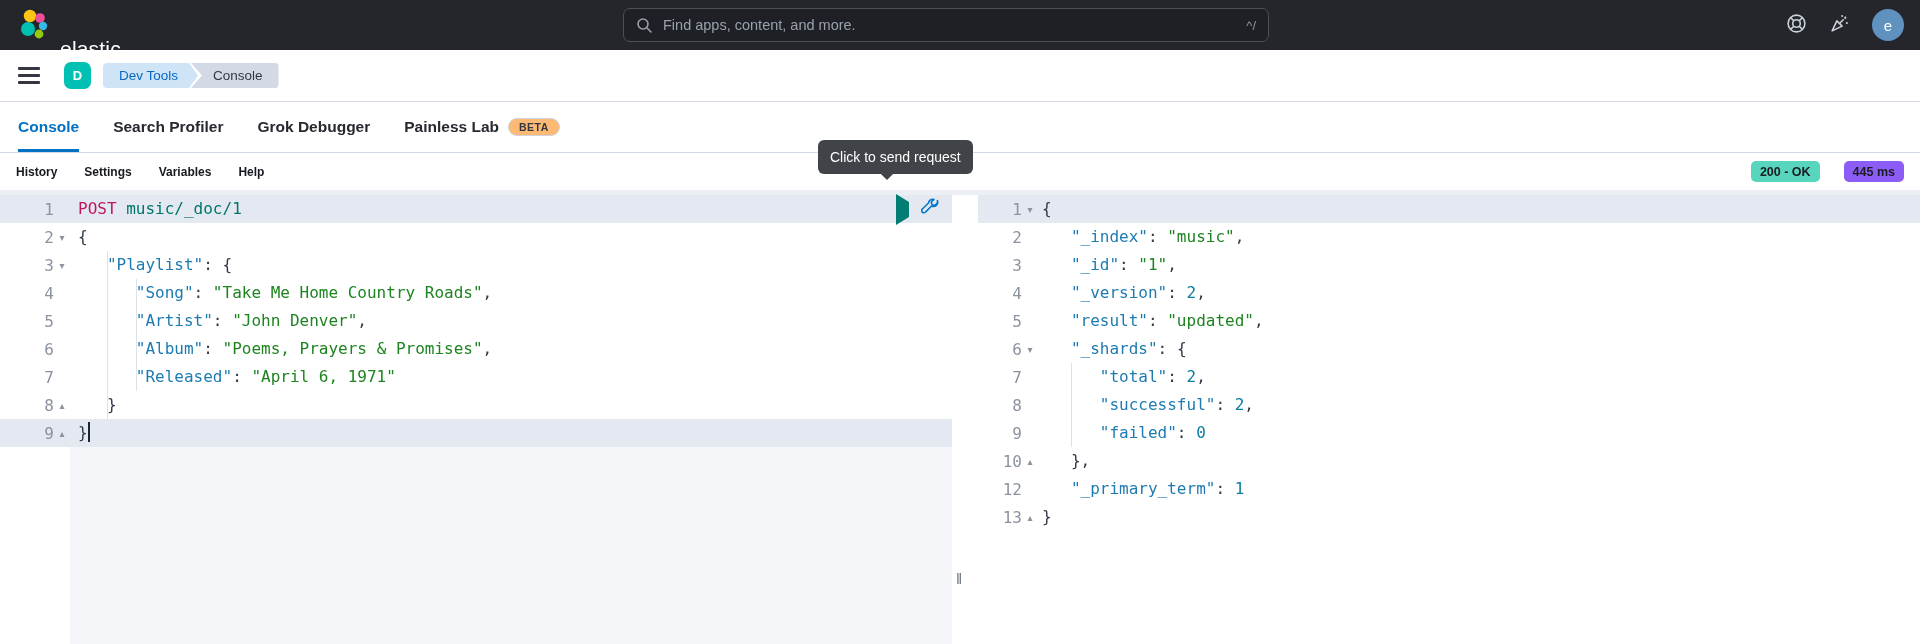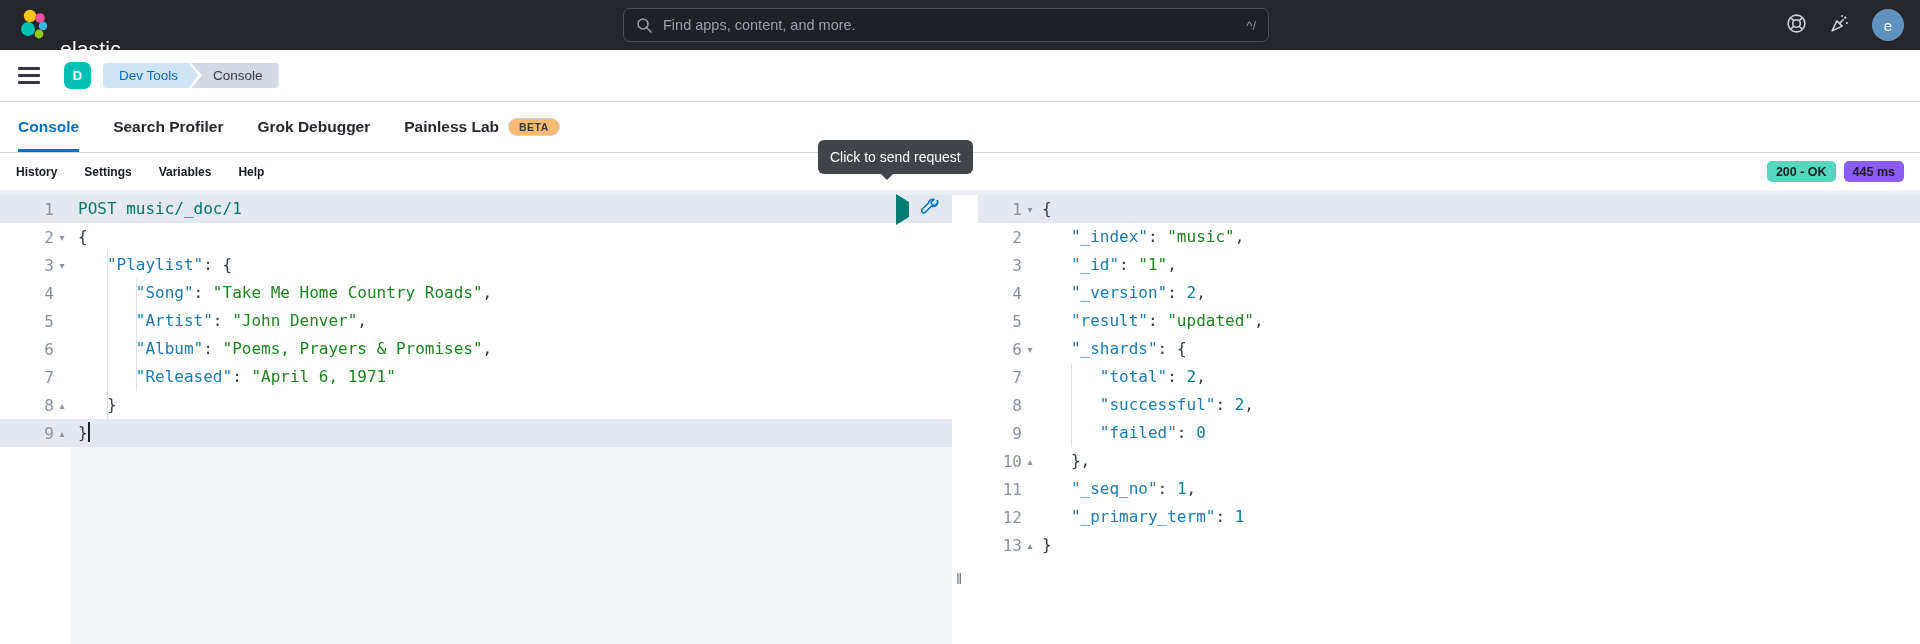--- a/index.html
+++ b/index.html
@@ -40,21 +40,21 @@
   .tabsbar{height:51px;border-bottom:1px solid #d3dae6;display:flex;gap:34px;padding:0 18px;}
   .tab{display:flex;align-items:center;font-size:15.5px;font-weight:700;color:#27292f;position:relative;}
   .tab.active{color:#0071c3;}
   .tab.active::after{content:"";position:absolute;left:0;right:0;bottom:0;height:3px;background:#0071c3;}
   .beta{margin-left:9px;border:1px solid #cdd3df;border-radius:12px;background:#fdba74;
         font-size:10.5px;font-weight:700;letter-spacing:.5px;color:#343741;padding:2px 10px;}
 
   
   .toolbar{height:37px;display:flex;align-items:center;gap:27px;padding:0 16px;}
   .tbtn{font-size:12px;font-weight:700;color:#16191f;}
-  .tb-right{margin-left:auto;display:flex;gap:8px;align-items:center;padding-left:40px;}
+  .tb-right{margin-left:auto;display:flex;gap:24px;align-items:center;padding-left:40px;}
   .badge{height:21px;border-radius:5px;padding:0 9px;font-size:12.5px;font-weight:600;
          display:flex;align-items:center;color:#1a1c21;}
   .badge.ok{background:#57d6bd;}
   .badge.ms{background:#8b5cf6;}
 
   
   .editors{position:relative;display:flex;height:454px;}
   .strip{position:absolute;top:0;left:0;right:0;height:5px;background:#eceff4;z-index:2;}
   .panel{position:relative;background:#fff;}
   .panel .rows{margin-top:5px;}
@@ -63,21 +63,21 @@
   .crow{height:28px;display:flex;}
   .crow.hl{background:#e4e8f1;}
   .gut{flex:none;display:flex;justify-content:flex-end;align-items:center;}
   .panel.left .gut{width:70px;}
   .panel.right .gut{width:60px;}
   .lnum{font-family:"DejaVu Sans Mono",monospace;font-size:16px;color:#8c93a0;}
   .fold{width:16px;font-size:10px;color:#8c93a0;text-align:center;}
   .ctext{white-space:pre;font-family:"DejaVu Sans Mono",monospace;font-size:16px;line-height:28px;}
   .panel.left .ctext{padding-left:8px;}
   .panel.right .ctext{padding-left:4px;}
-  .tm{color:#0f766e;} .tu{color:#00756b;} .tk{color:#1d7bb2;}
+  .tm{color:#be185d;} .tu{color:#00756b;} .tk{color:#1d7bb2;}
   .ts{color:#1e8420;} .tn{color:#0c7d9d;} .tp{color:#333b49;}
   .cursor{display:inline-block;width:2px;height:20px;background:#1b2430;vertical-align:-4px;}
   .guide{position:absolute;width:1px;background:#dde1ea;}
   .filler{height:197px;background:linear-gradient(to right,#fff 70px,#f3f5f9 70px);}
   .actions{position:absolute;top:8px;right:12px;display:flex;gap:12px;align-items:center;z-index:3;}
   .play{width:0;height:0;border-top:8px solid transparent;border-bottom:8px solid transparent;
         border-left:13px solid #017d73;}
   .splitter{width:26px;background:#fff;position:relative;}
   .grab{position:absolute;top:380px;left:4px;color:#69707d;font-size:15px;}
 
@@ -328,27 +328,20 @@
         </div>
         <div class="crow">
           <div class="gut">
             <span class="lnum">10</span>
             <span class="fold">▴</span>
           </div>
           <div class="ctext"><span class="tp">   },</span></div>
         </div>
         <div class="crow">
           <div class="gut">
-            <span class="lnum">11</span>
-            <span class="fold"></span>
-          </div>
-          <div class="ctext"><span class="tp">   </span><span class="tk">"_seq_no"</span><span class="tp">: </span><span class="tn">1</span><span class="tp">,</span></div>
-        </div>
-        <div class="crow">
-          <div class="gut">
             <span class="lnum">12</span>
             <span class="fold"></span>
           </div>
           <div class="ctext"><span class="tp">   </span><span class="tk">"_primary_term"</span><span class="tp">: </span><span class="tn">1</span></div>
         </div>
         <div class="crow">
           <div class="gut">
             <span class="lnum">13</span>
             <span class="fold">▴</span>
           </div>

